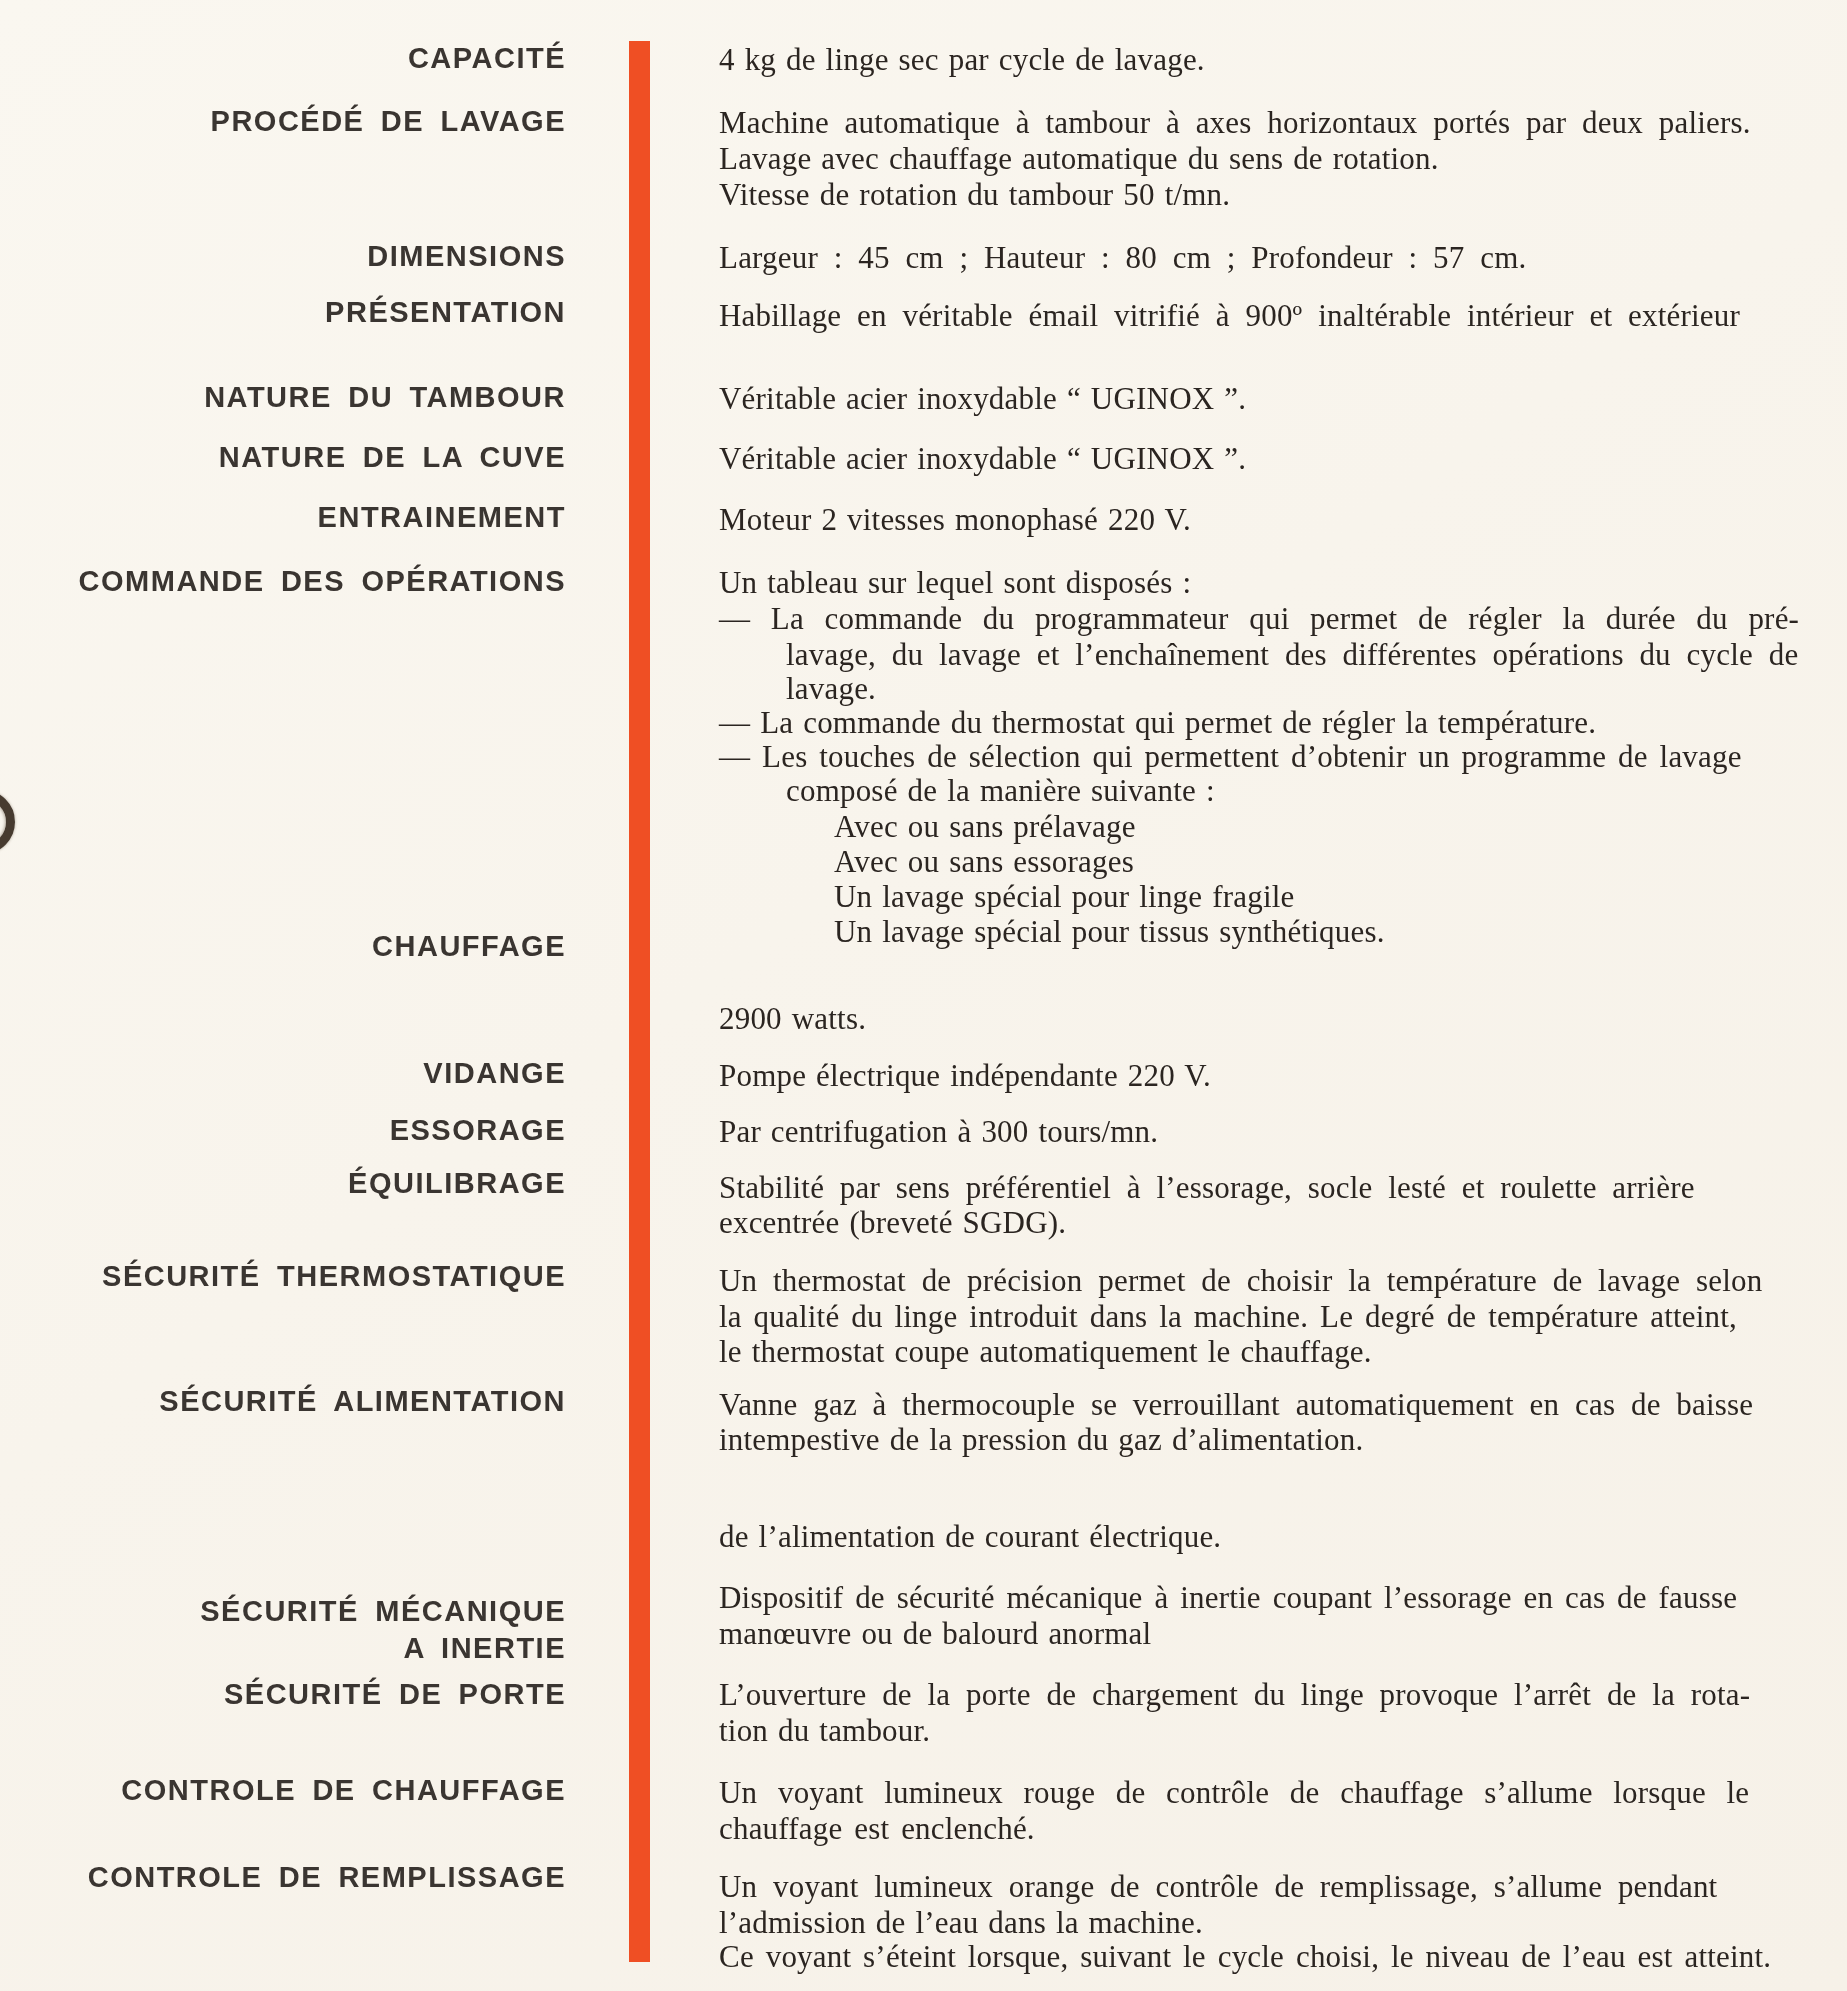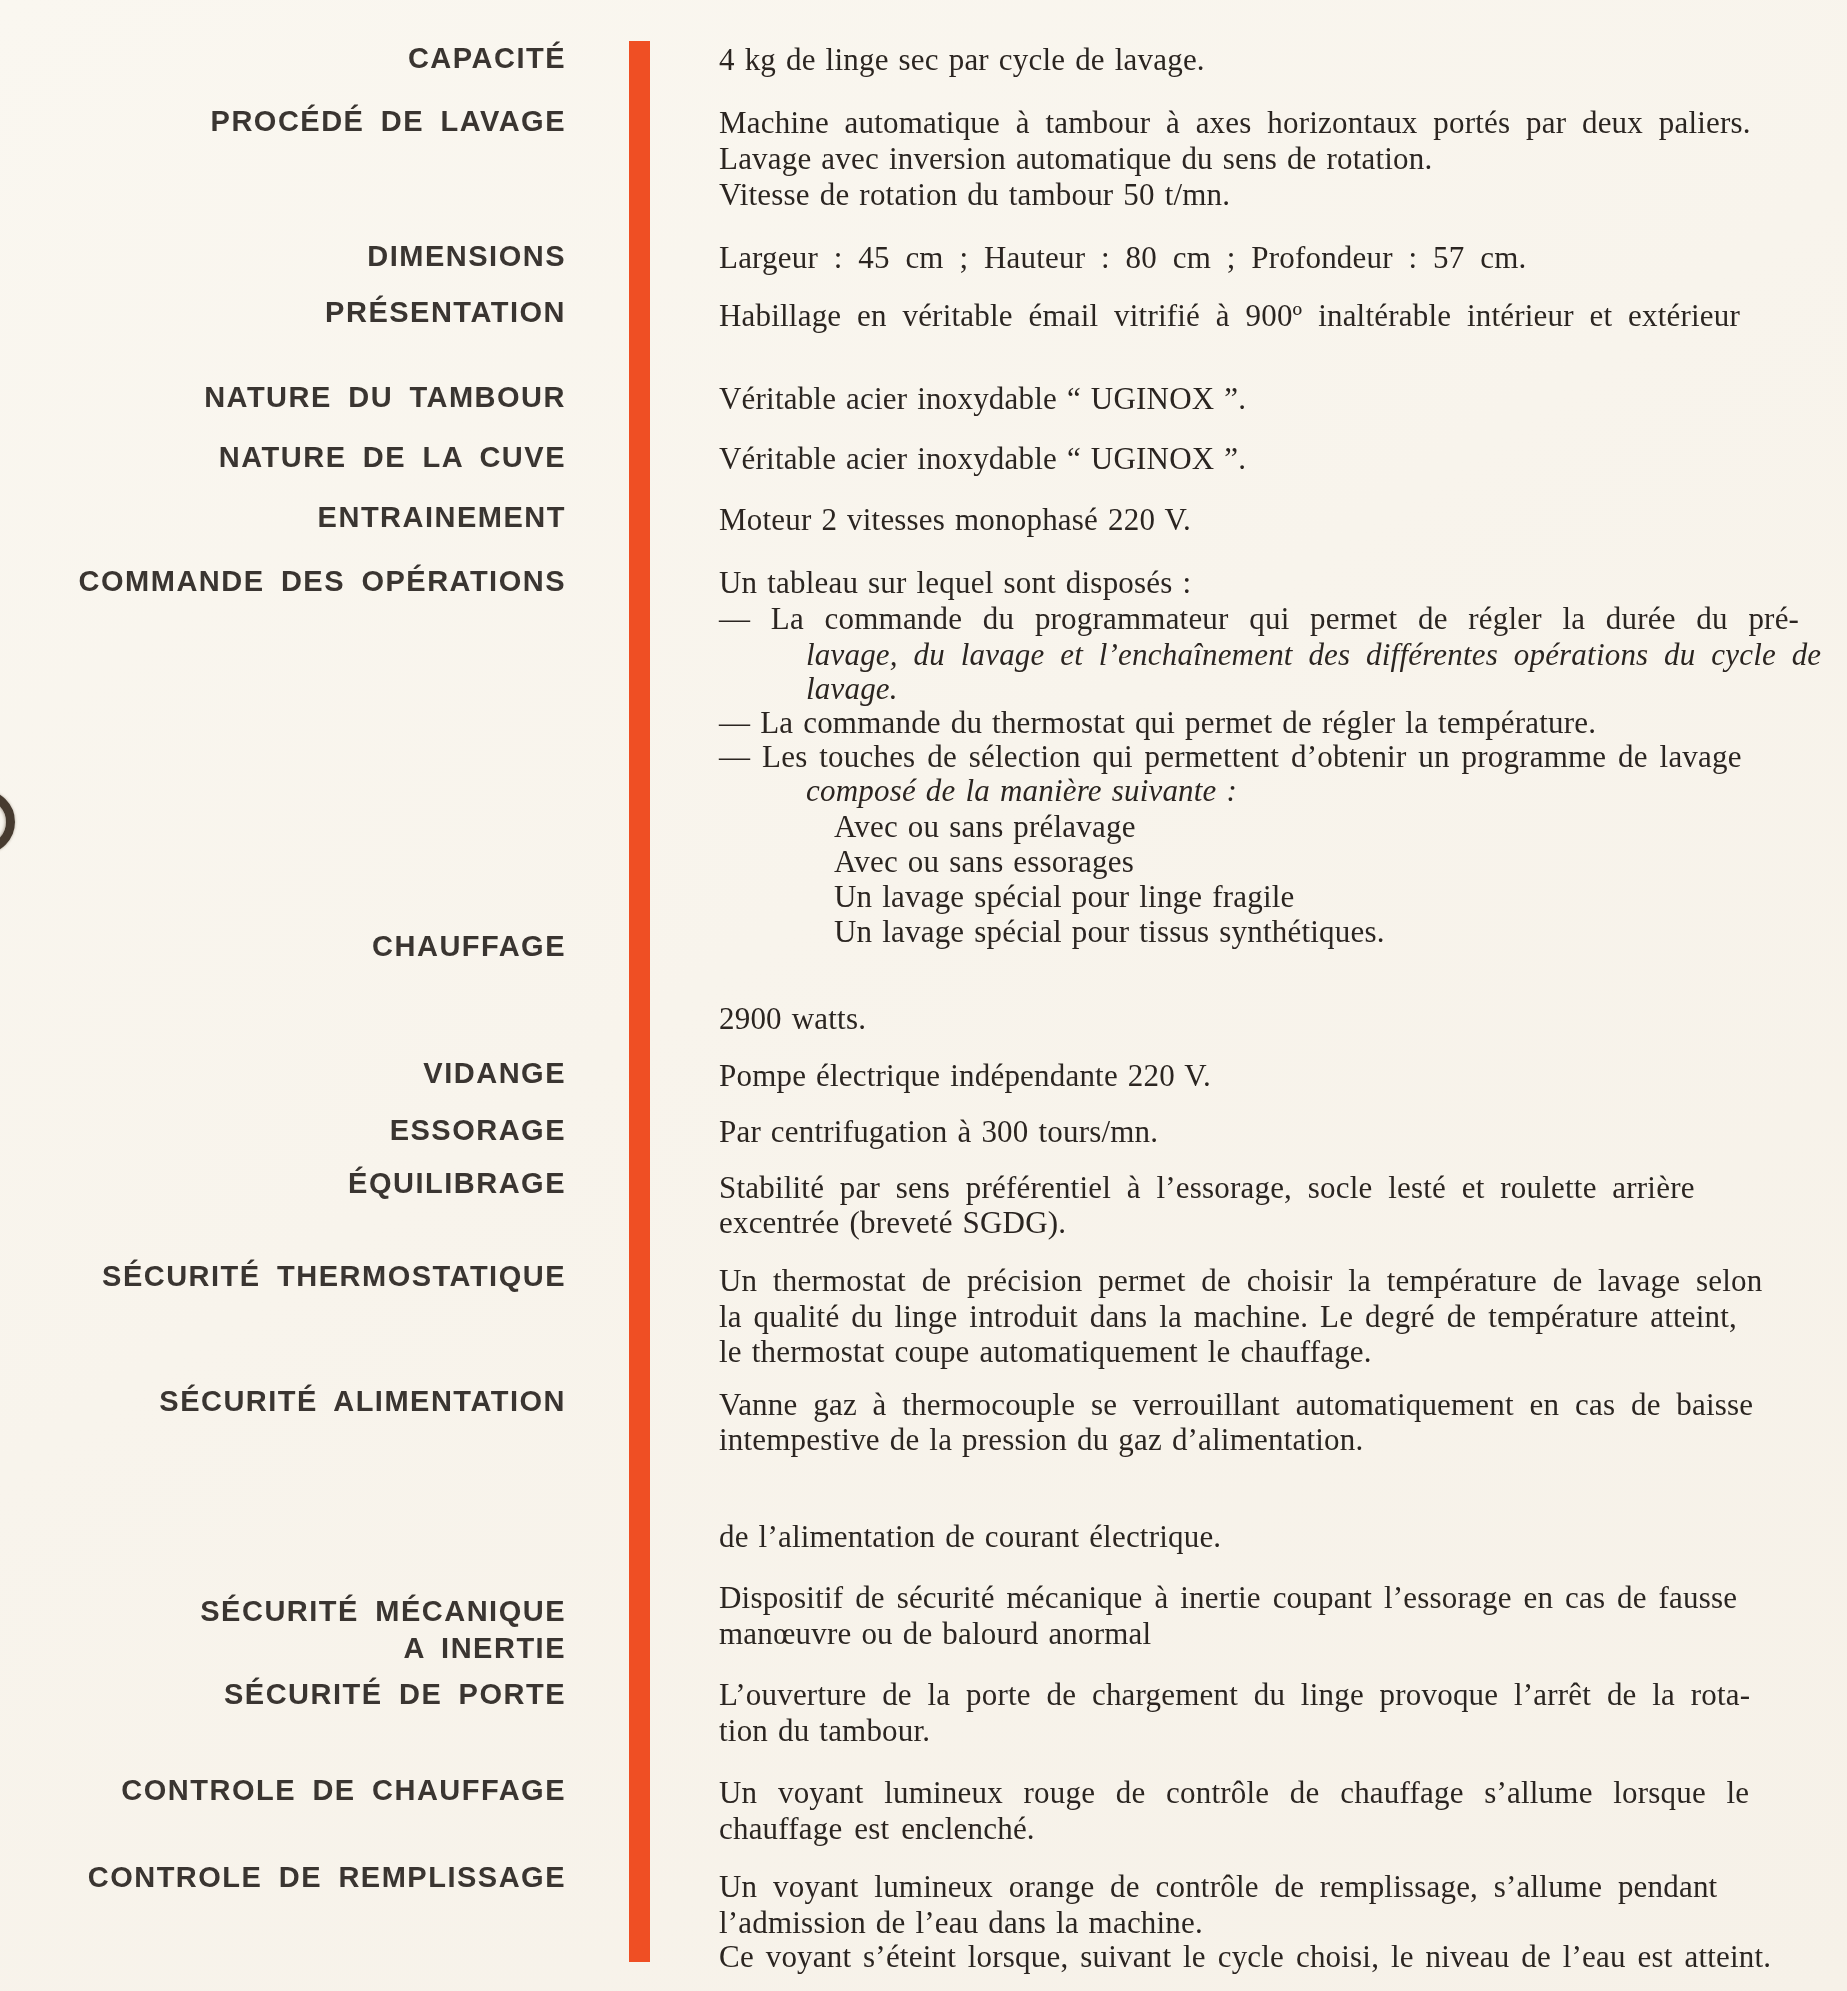--- a/index.html
+++ b/index.html
@@ -25,21 +25,21 @@
     font-family:"Liberation Sans",sans-serif;
     font-weight:bold;font-size:29px;line-height:1;
     color:#3a3531;letter-spacing:1.5px;word-spacing:6.8px;
     white-space:nowrap;
   }
   .ln{
     position:absolute;left:719px;
     font-size:31px;line-height:1;color:#2b2521;
     letter-spacing:0.2px;word-spacing:2px;white-space:nowrap;
   }
-  .in1{left:806px;font-style:italic;}
+  .in1{left:786px;}
   .in2{left:834px;}
   .s1{word-spacing:3.9px;}
   .s2{word-spacing:7.8px;}
   .s3{word-spacing:12.7px;}
 </style>
 </head>
 <body>
 
 <div class="page">
 
@@ -61,21 +61,21 @@
   <div class="lbl" style="top:1262px">SÉCURITÉ THERMOSTATIQUE</div>
   <div class="lbl" style="top:1387px">SÉCURITÉ ALIMENTATION</div>
   <div class="lbl" style="top:1597px">SÉCURITÉ MÉCANIQUE</div>
   <div class="lbl" style="top:1634px">A INERTIE</div>
   <div class="lbl" style="top:1680px">SÉCURITÉ DE PORTE</div>
   <div class="lbl" style="top:1776px">CONTROLE DE CHAUFFAGE</div>
   <div class="lbl" style="top:1863px">CONTROLE DE REMPLISSAGE</div>
 
   <div class="ln" style="top:44px">4 kg de linge sec par cycle de lavage.</div>
   <div class="ln s2" style="top:107px">Machine automatique à tambour à axes horizontaux portés par deux paliers.</div>
-  <div class="ln" style="top:143px">Lavage avec inversion automatique du sens de rotation.</div>
+  <div class="ln" style="top:143px">Lavage avec chauffage automatique du sens de rotation.</div>
   <div class="ln" style="top:179px">Vitesse de rotation du tambour 50 t/mn.</div>
   <div class="ln s2" style="top:242px">Largeur : 45 cm ; Hauteur : 80 cm ; Profondeur : 57 cm.</div>
   <div class="ln s2" style="top:300px">Habillage en véritable émail vitrifié à 900º inaltérable intérieur et extérieur</div>
   <div class="ln" style="top:383px">Véritable acier inoxydable “ UGINOX ”.</div>
   <div class="ln" style="top:443px">Véritable acier inoxydable “ UGINOX ”.</div>
   <div class="ln" style="top:504px">Moteur 2 vitesses monophasé 220 V.</div>
   <div class="ln" style="top:567px">Un tableau sur lequel sont disposés :</div>
   <div class="ln s3" style="top:603px">— La commande du programmateur qui permet de régler la durée du pré-</div>
   <div class="ln in1 s2" style="top:639px">lavage, du lavage et l’enchaînement des différentes opérations du cycle de</div>
   <div class="ln in1" style="top:673px">lavage.</div>

